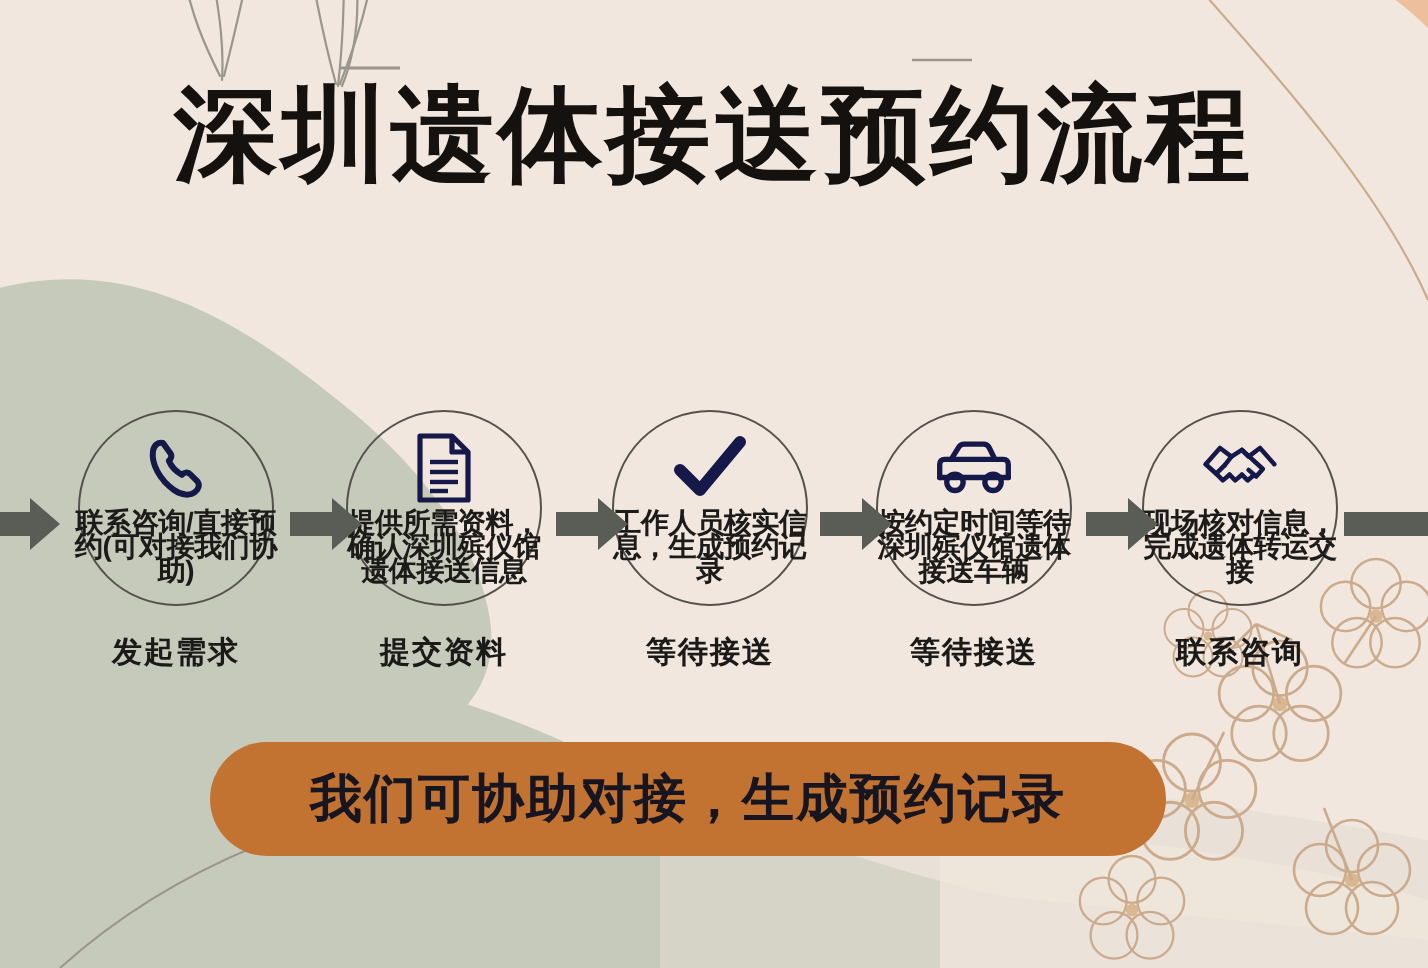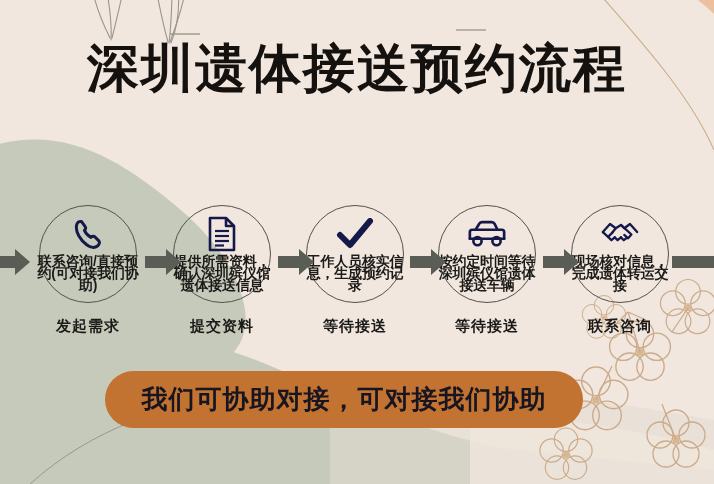--- a/index.html
+++ b/index.html
@@ -323,16 +323,16 @@
 
     <div class="arrow" style="left:672px;width:42px;">
       <svg width="42" height="26" viewBox="0 0 42 26">
           <rect x="0" y="7" width="42" height="12" fill="#5a5c56"></rect>
         </svg>
     </div>
 
   </div>
 
   <div class="banner">
-    <span class="banner-text">我们可协助对接，可对接我们协助</span>
+    <span class="banner-text">我们可协助对接，生成预约记录</span>
   </div>
 
 </div>
 
 </body></html>

